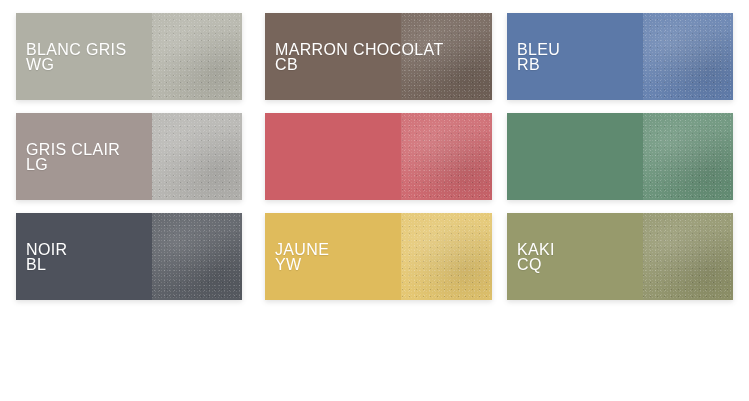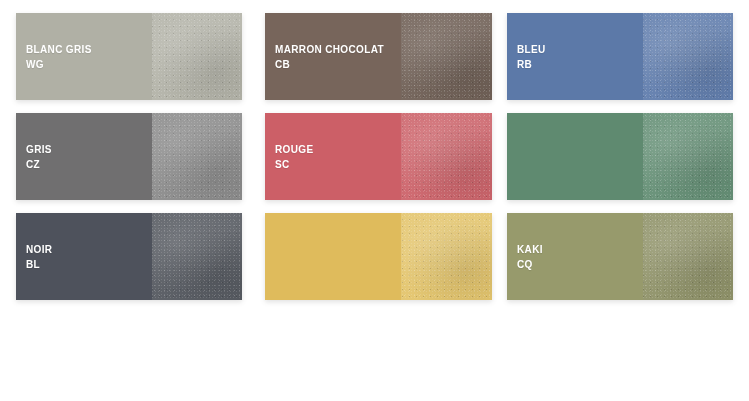--- a/index.html
+++ b/index.html
@@ -88,22 +88,22 @@
       linear-gradient(100deg, rgba(255,255,255,.07), rgba(255,255,255,.02));
   }
 
   .swatch-label {
     position: absolute;
     left: 10px;
     top: 50%;
     transform: translateY(-50%);
     z-index: 3;
     color: #ffffff;
-    font-size: 10px;
-    font-weight: bold;
+    font-size: 16px;
+    font-weight: normal;
     letter-spacing: .35px;
     line-height: 15px;
     text-transform: uppercase;
     white-space: pre-line;
     text-shadow: 0 1px 1px rgba(0,0,0,.10);
   }
 
   .swatch-name { display: block; }
   .swatch-code { display: block; }
 </style>
@@ -112,44 +112,44 @@
 
 <div id="palette-grid">
 
   <div class="column" id="column-neutrals">
       <div class="swatch-card">
         <div class="swatch-texture" style="background: rgb(178, 178, 167);"></div>
         <div class="swatch-flat" style="background: rgb(176, 176, 165);"></div>
         <div class="swatch-label"><span class="swatch-name">BLANC GRIS</span><span class="swatch-code">WG</span></div>
       </div>
       <div class="swatch-card">
-        <div class="swatch-texture" style="background: rgb(138, 138, 138);"></div>
-        <div class="swatch-flat" style="background: rgb(112, 111, 112);"></div>
-        <div class="swatch-label"><span class="swatch-name">GRIS</span><span class="swatch-code">CZ</span></div>
+        <div class="swatch-texture" style="background: rgb(179, 178, 174);"></div>
+        <div class="swatch-flat" style="background: rgb(163, 151, 147);"></div>
+        <div class="swatch-label"><span class="swatch-name">GRIS CLAIR</span><span class="swatch-code">LG</span></div>
       </div>
       <div class="swatch-card">
         <div class="swatch-texture" style="background: rgb(84, 88, 95);"></div>
         <div class="swatch-flat" style="background: rgb(78, 82, 92);"></div>
         <div class="swatch-label"><span class="swatch-name">NOIR</span><span class="swatch-code">BL</span></div>
       </div>
     </div>
   <div class="column" id="column-warms">
       <div class="swatch-card">
         <div class="swatch-texture" style="background: rgb(110, 94, 84);"></div>
         <div class="swatch-flat" style="background: rgb(119, 101, 91);"></div>
         <div class="swatch-label"><span class="swatch-name">MARRON CHOCOLAT</span><span class="swatch-code">CB</span></div>
       </div>
       <div class="swatch-card">
         <div class="swatch-texture" style="background: rgb(204, 98, 105);"></div>
         <div class="swatch-flat" style="background: rgb(204, 95, 103);"></div>
-        <div class="swatch-label"><span class="swatch-name">ROUGE</span><span class="swatch-code">SC</span></div>
       </div>
       <div class="swatch-card">
         <div class="swatch-texture" style="background: rgb(227, 196, 107);"></div>
         <div class="swatch-flat" style="background: rgb(223, 187, 92);"></div>
+        <div class="swatch-label"><span class="swatch-name">JAUNE</span><span class="swatch-code">YW</span></div>
       </div>
     </div>
   <div class="column" id="column-cools">
       <div class="swatch-card">
         <div class="swatch-texture" style="background: rgb(95, 124, 172);"></div>
         <div class="swatch-flat" style="background: rgb(92, 121, 168);"></div>
         <div class="swatch-label"><span class="swatch-name">BLEU</span><span class="swatch-code">RB</span></div>
       </div>
       <div class="swatch-card">
         <div class="swatch-texture" style="background: rgb(99, 142, 116);"></div>

